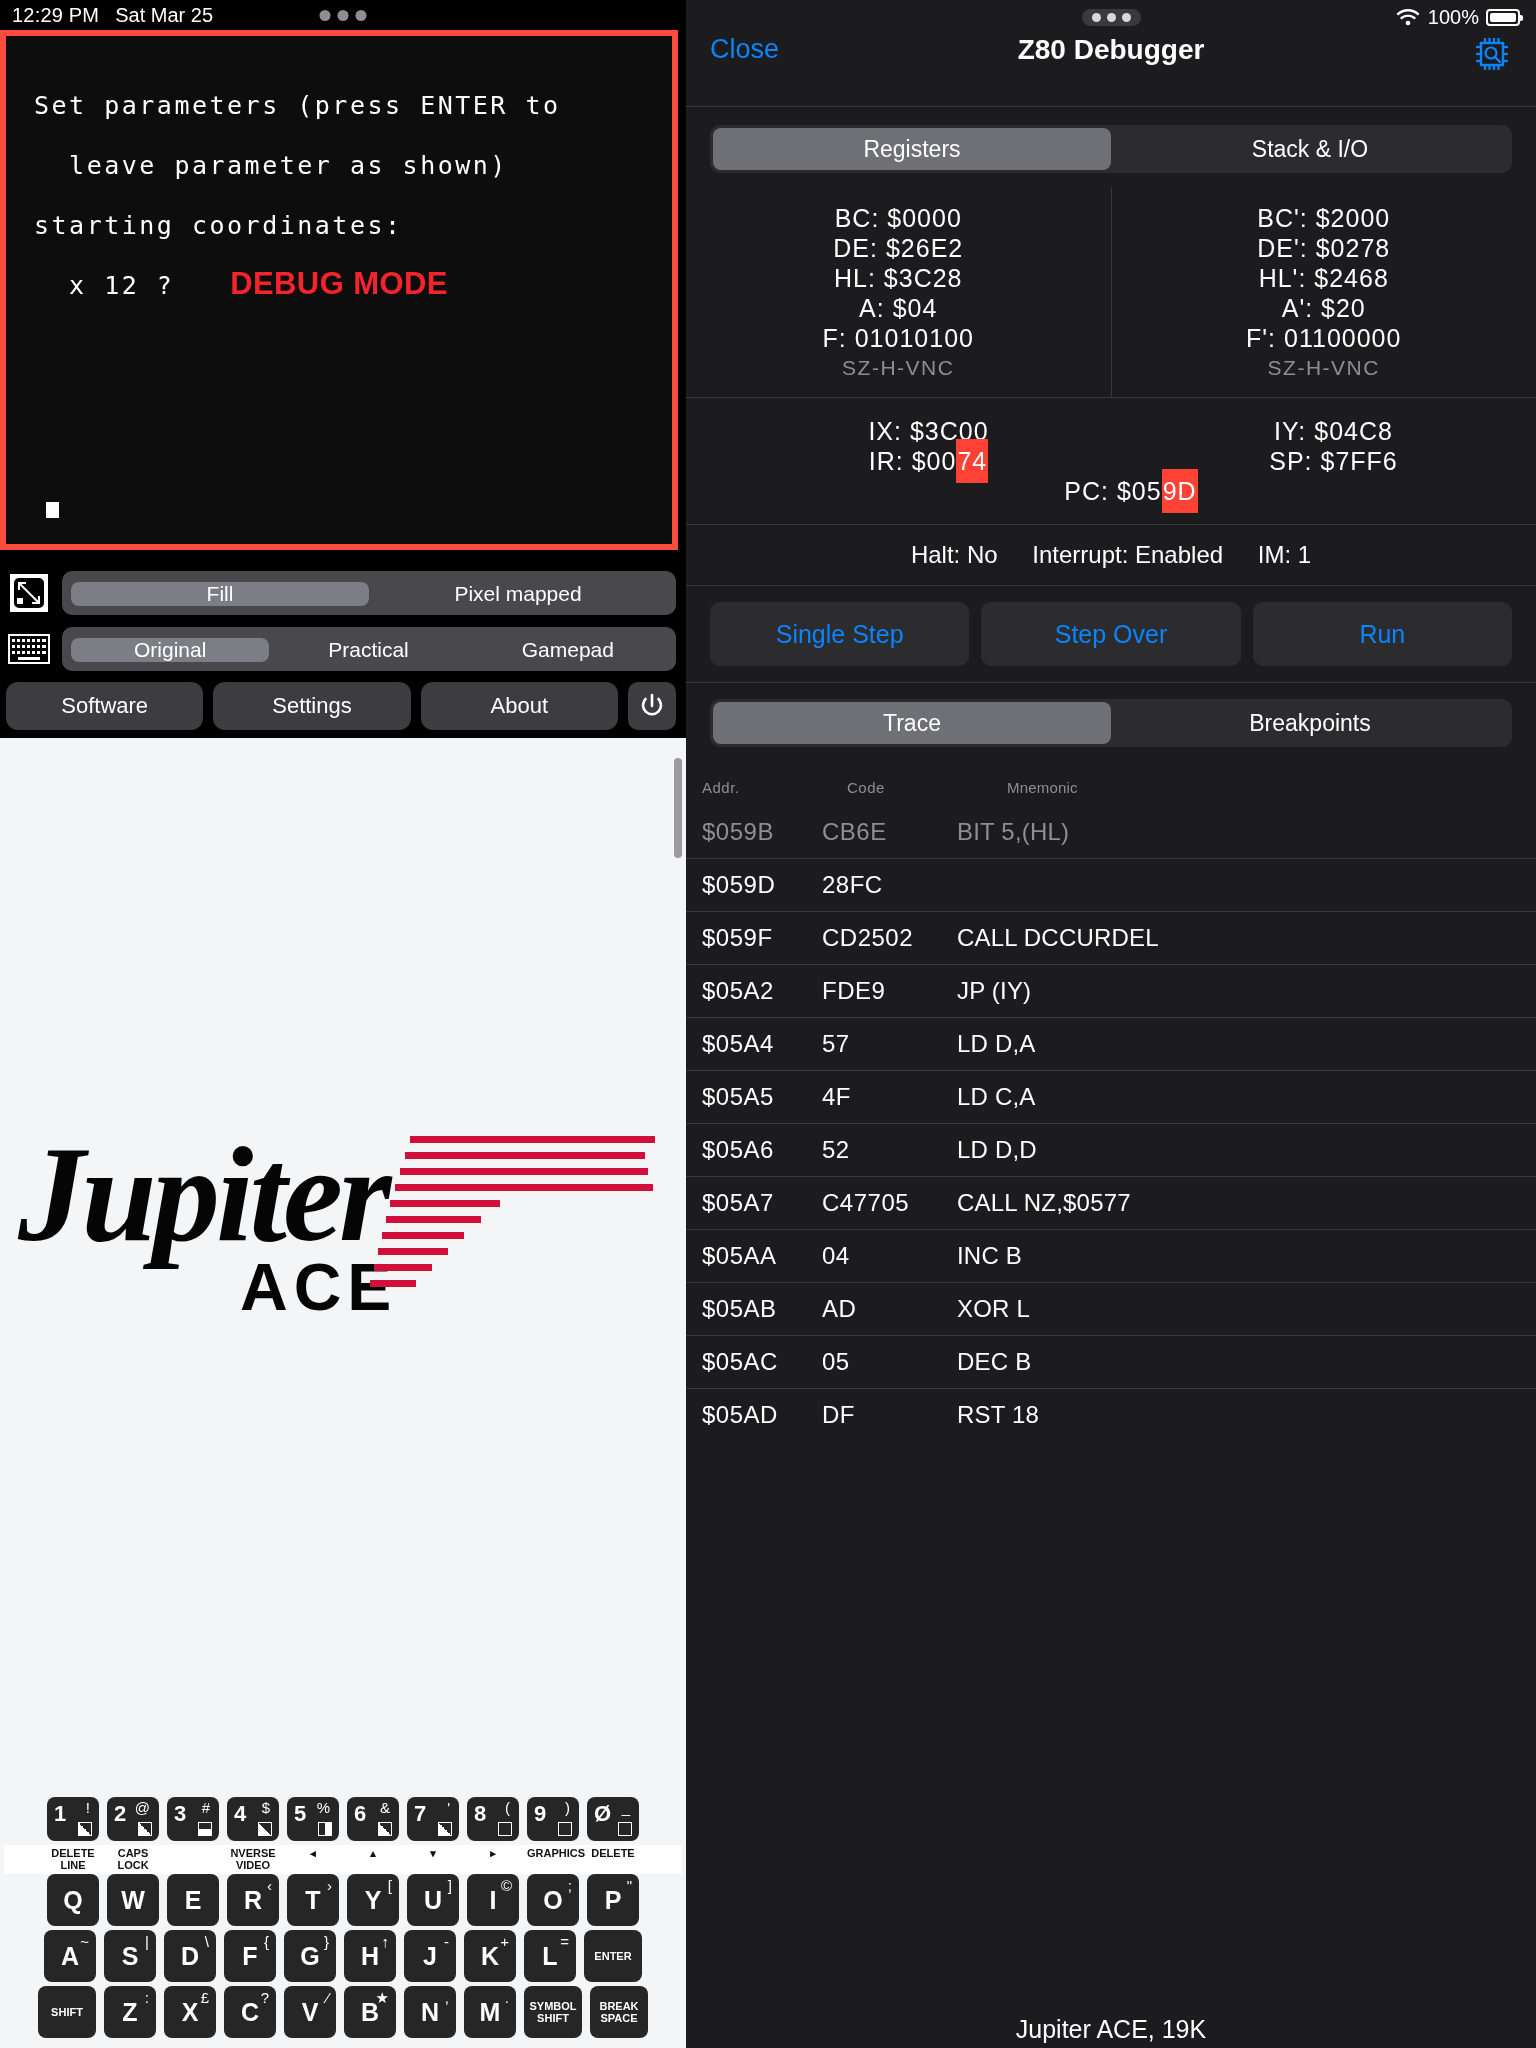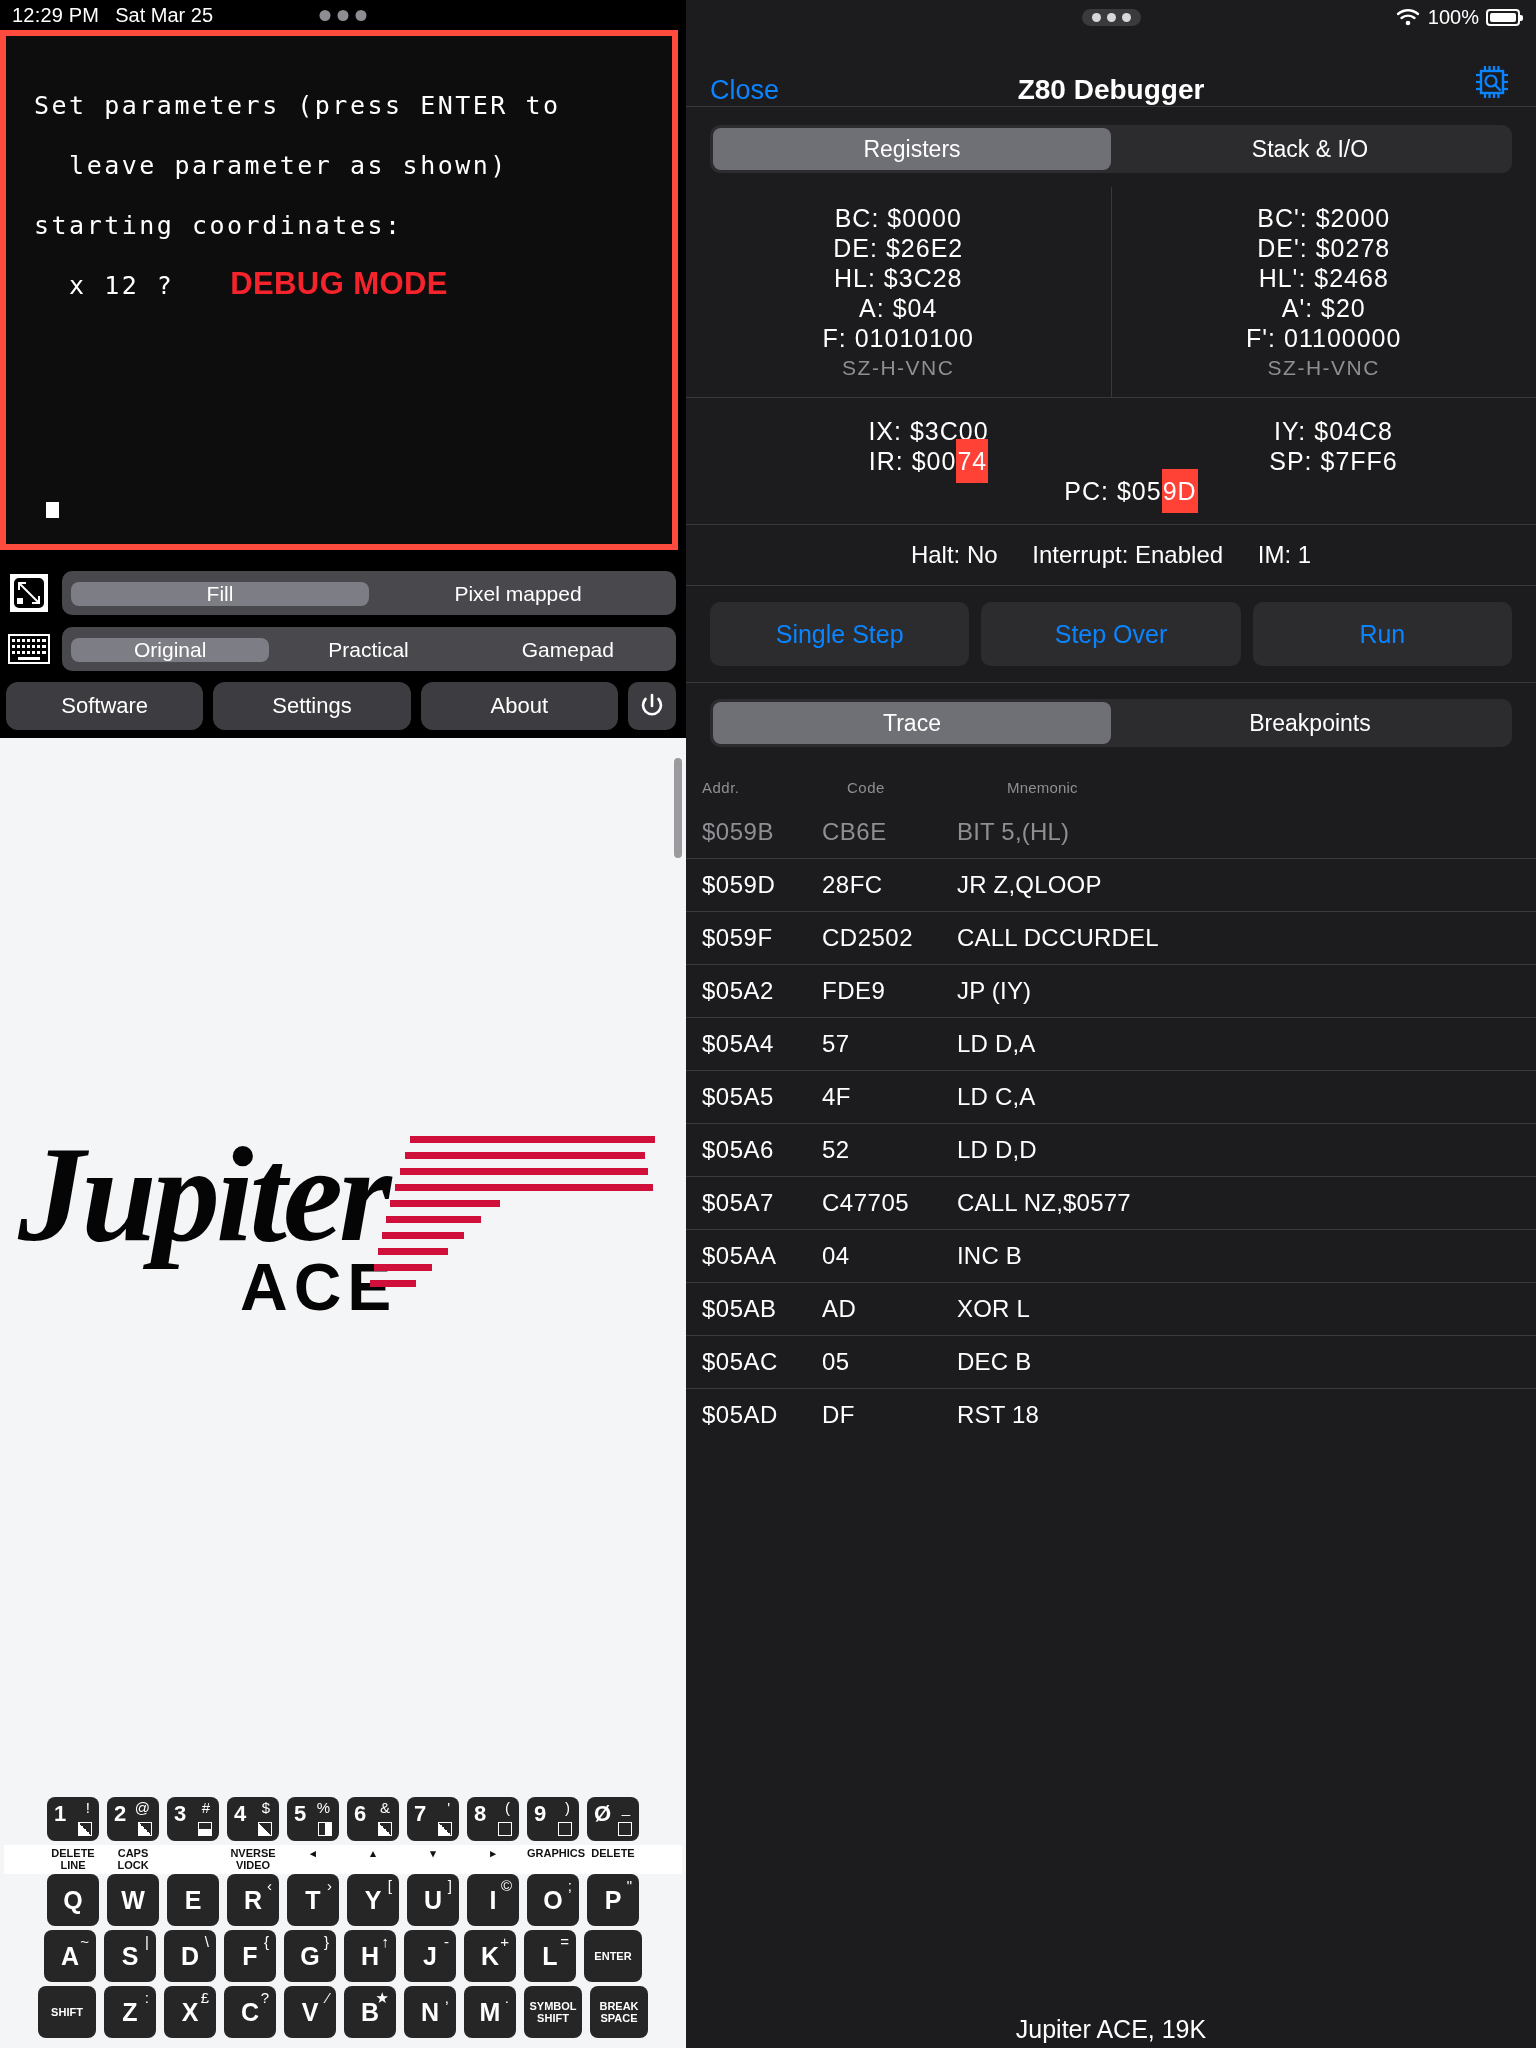--- a/index.html
+++ b/index.html
@@ -112,21 +112,21 @@
   
   .right { width:850px; height:2048px; background:#1c1c1e; display:flex; flex-direction:column; }
   .r-status { height:34px; display:flex; align-items:center; justify-content:center; position:relative; flex:none; }
   .r-dots { background:#3a3a3c; border-radius:10px; padding:4px 10px; display:flex; gap:6px; }
   .r-dots i { width:9px; height:9px; border-radius:50%; background:#d8d8da; display:block; }
   .r-right { position:absolute; right:16px; display:flex; align-items:center; gap:7px; color:#fff; font-size:20px; }
   .batt { width:34px; height:17px; border:2px solid #fff; border-radius:4px; position:relative; }
   .batt::after { content:""; position:absolute; right:-5px; top:4px; width:3px; height:6px; background:#fff; border-radius:0 2px 2px 0; }
   .batt i { position:absolute; left:2px; top:2px; bottom:2px; right:2px; background:#fff; border-radius:2px; display:block; }
 
-  .r-nav { height:72px; display:flex; align-items:flex-end; padding:0 24px; position:relative; flex:none; }
+  .r-nav { height:72px; display:flex; align-items:flex-start; padding:0 24px; position:relative; flex:none; }
   .r-close { color:#0a84ff; font-size:27px; }
   .r-title { position:absolute; left:50%; transform:translateX(-50%); color:#fff; font-size:28px; font-weight:600; }
   .r-chip { position:absolute; right:24px; }
   .hr { height:1px; background:#38383a; flex:none; }
 
   .r-seg-wrap { padding:18px 24px 14px 24px; flex:none; }
   .rseg { height:48px; background:#2c2c2e; border-radius:10px; display:flex; padding:3px; }
   .rseg-item { flex:1; display:flex; align-items:center; justify-content:center; color:#fff; font-size:23px; border-radius:8px; }
   .rseg-item.active { background:#6f6f76; }
 
@@ -624,21 +624,20 @@
       </div>
       <div id="trace-rows">
           <div class="tr dim">
             <div class="c-addr">$059B</div>
             <div class="c-code">CB6E</div>
             <div class="c-mnem">BIT 5,(HL)</div>
           </div>
           <div class="tr">
             <div class="c-addr">$059D</div>
             <div class="c-code">28FC</div>
-            <div class="c-mnem">JR Z,QLOOP</div>
           </div>
           <div class="tr">
             <div class="c-addr">$059F</div>
             <div class="c-code">CD2502</div>
             <div class="c-mnem">CALL DCCURDEL</div>
           </div>
           <div class="tr">
             <div class="c-addr">$05A2</div>
             <div class="c-code">FDE9</div>
             <div class="c-mnem">JP (IY)</div>

